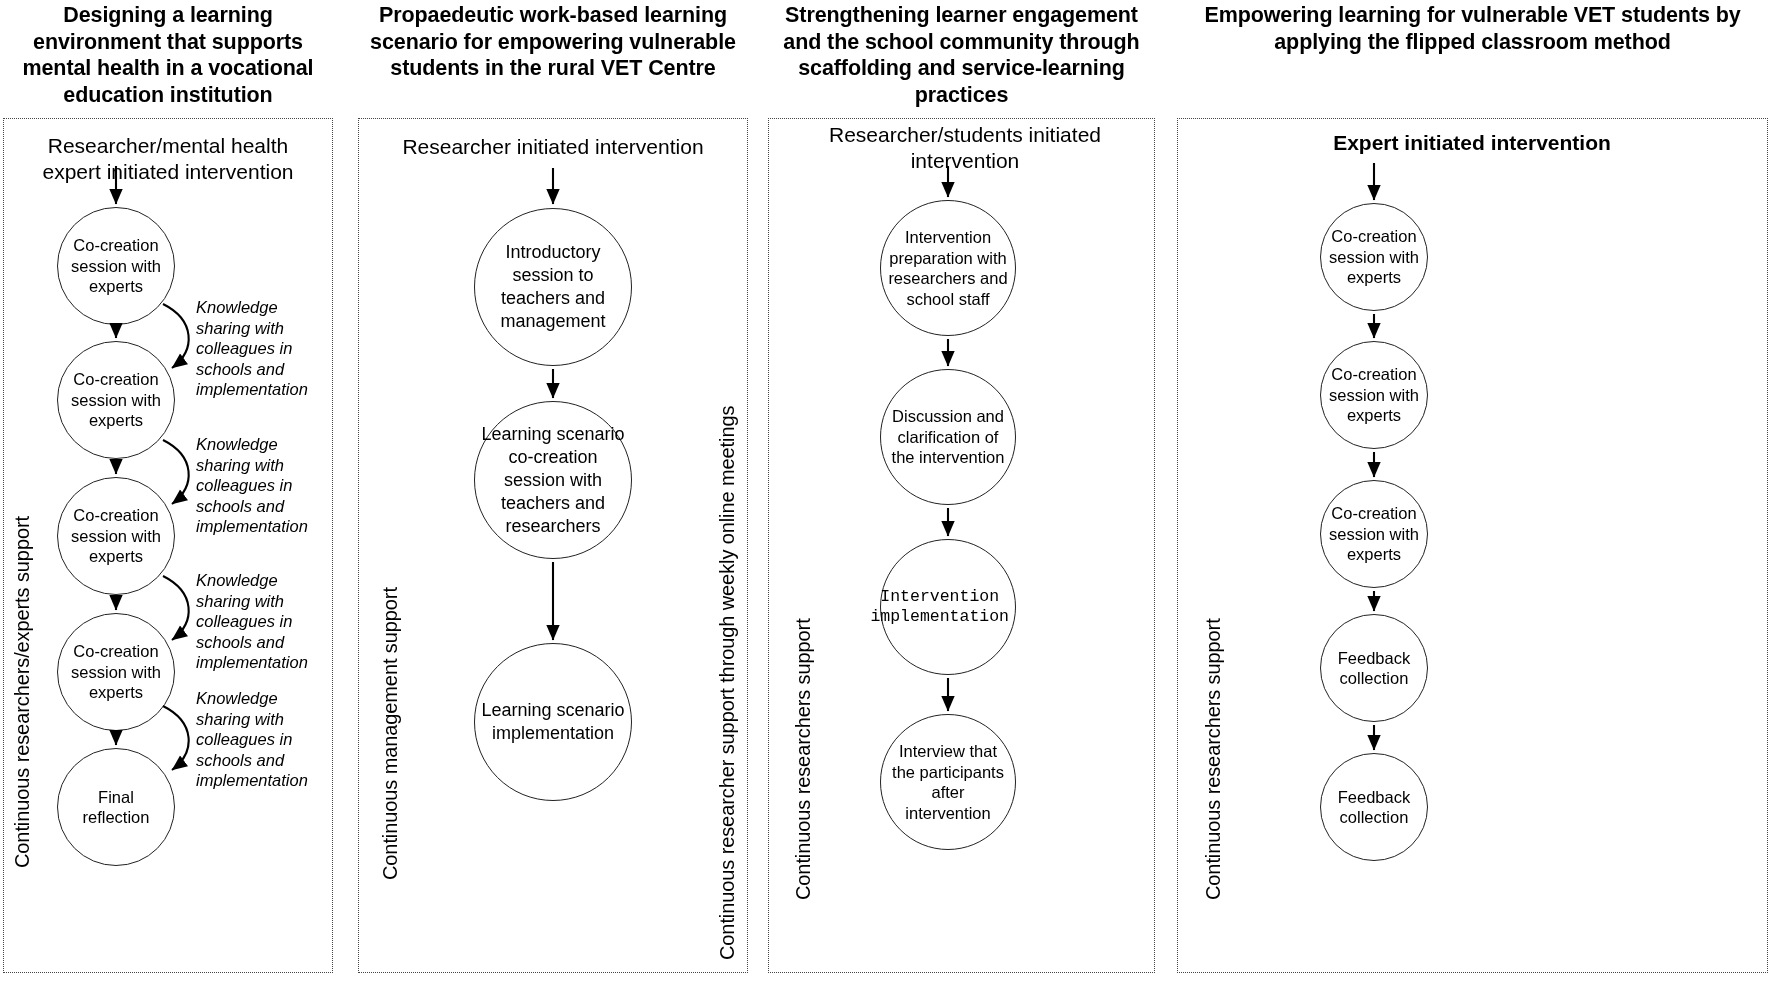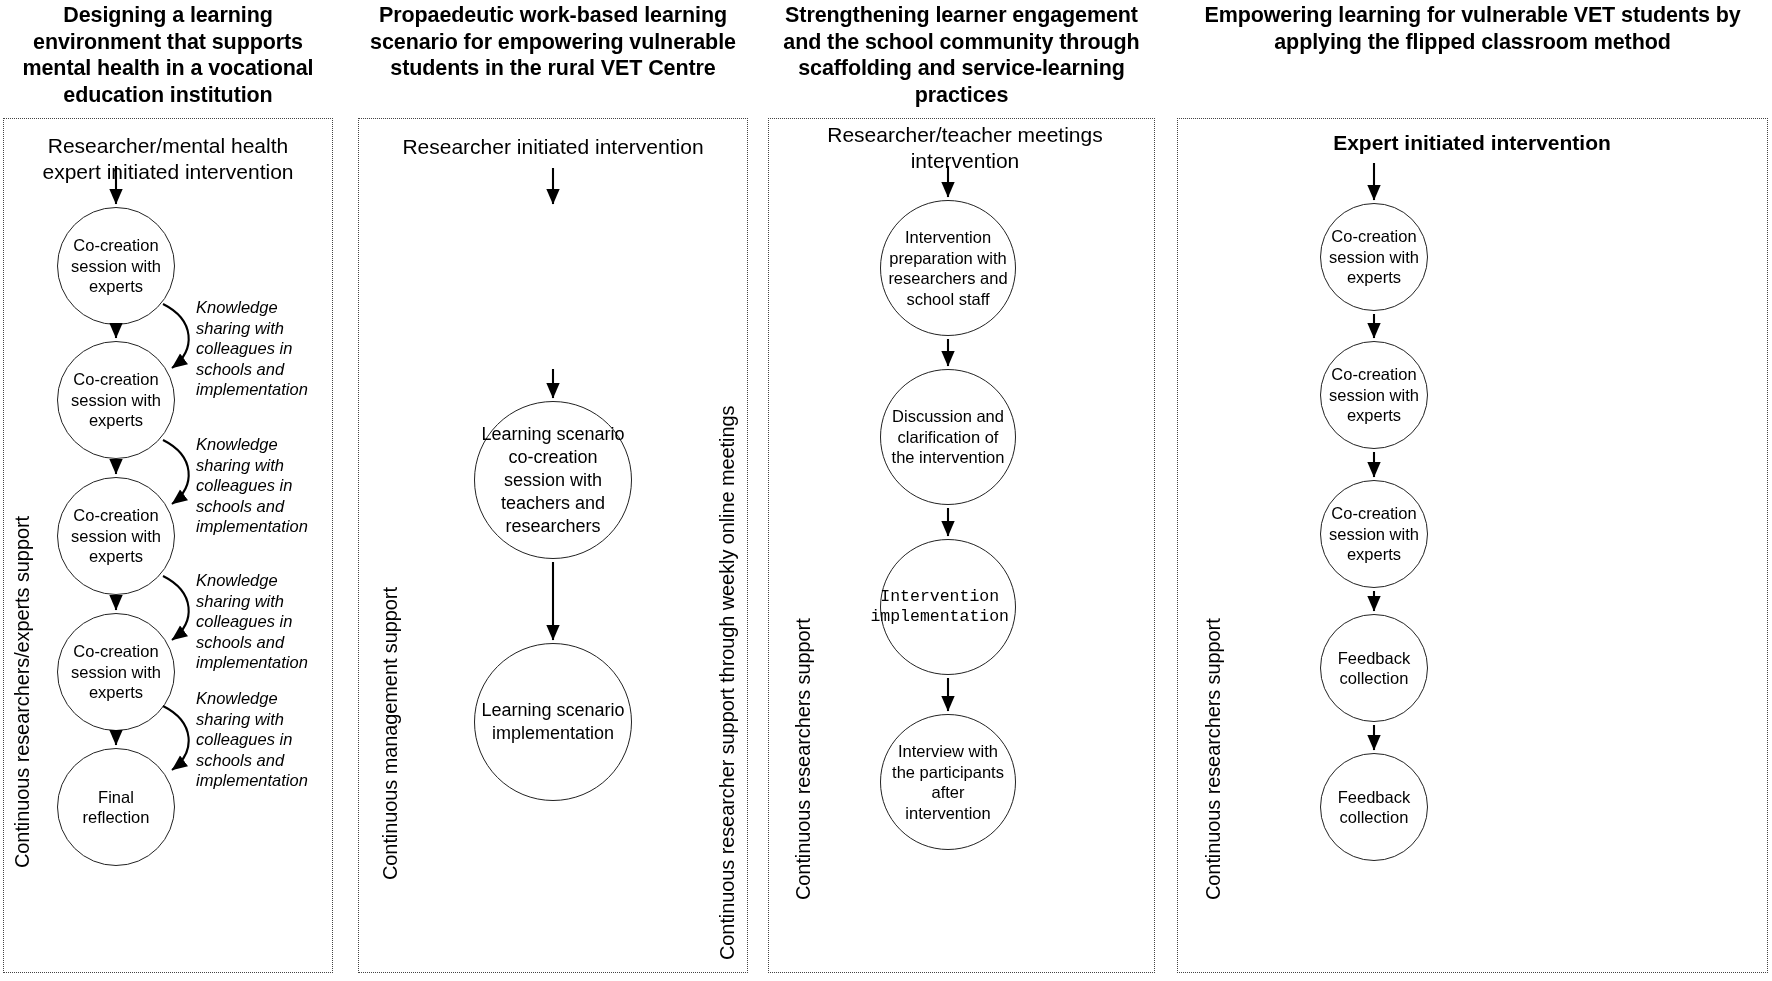--- a/index.html
+++ b/index.html
@@ -109,48 +109,51 @@
   </div>
 
   <div class="panel" style="left:358px;top:118px;width:390px;height:855px;"></div>
 
   <div class="panel-head" style="left:378px;top:134px;width:350px;">Researcher initiated intervention</div>
 
   <div class="vlabel" style="left:380px;top:380px;height:500px;">Continuous management support</div>
 
   <div class="vlabel" style="left:717px;top:360px;height:600px;">Continuous researcher support through weekly online meetings</div>
 
+  <div class="node big" style="left:474px;top:208px;width:158px;height:158px;">
+    <span>Introductory session to teachers and management</span>
+  </div>
   <div class="node big" style="left:474px;top:401px;width:158px;height:158px;">
     <span>Learning scenario co-creation session with teachers and researchers</span>
   </div>
   <div class="node big" style="left:474px;top:643px;width:158px;height:158px;">
     <span>Learning scenario implementation</span>
   </div>
 
   <div class="col" style="left:768px;width:387px;">
     <div class="col-title">Strengthening learner engagement and the school community through scaffolding and service-learning practices</div>
   </div>
 
   <div class="panel" style="left:768px;top:118px;width:387px;height:855px;"></div>
 
-  <div class="panel-head" style="left:800px;top:122px;width:330px;">Researcher/teacher meetings intervention</div>
+  <div class="panel-head" style="left:800px;top:122px;width:330px;">Researcher/students initiated intervention</div>
 
   <div class="vlabel" style="left:793px;top:400px;height:500px;">Continuous researchers support</div>
 
   <div class="node" style="left:880px;top:200px;width:136px;height:136px;">
     <span>Intervention preparation with researchers and school staff</span>
   </div>
   <div class="node" style="left:880px;top:369px;width:136px;height:136px;">
     <span>Discussion and clarification of the intervention</span>
   </div>
   <div class="node" style="left:880px;top:539px;width:136px;height:136px;font-family:Liberation Mono, monospace;">
     <span>Intervention implementation</span>
   </div>
   <div class="node" style="left:880px;top:714px;width:136px;height:136px;">
-    <span>Interview with the participants after intervention</span>
+    <span>Interview that the participants after intervention</span>
   </div>
 
   <div class="col" style="left:1177px;width:591px;">
     <div class="col-title">Empowering learning for vulnerable VET students by applying the flipped classroom method</div>
   </div>
 
   <div class="panel" style="left:1177px;top:118px;width:591px;height:855px;"></div>
 
   <div class="panel-head" style="left:1222px;top:130px;width:500px;font-weight:bold;">Expert initiated intervention</div>
 

